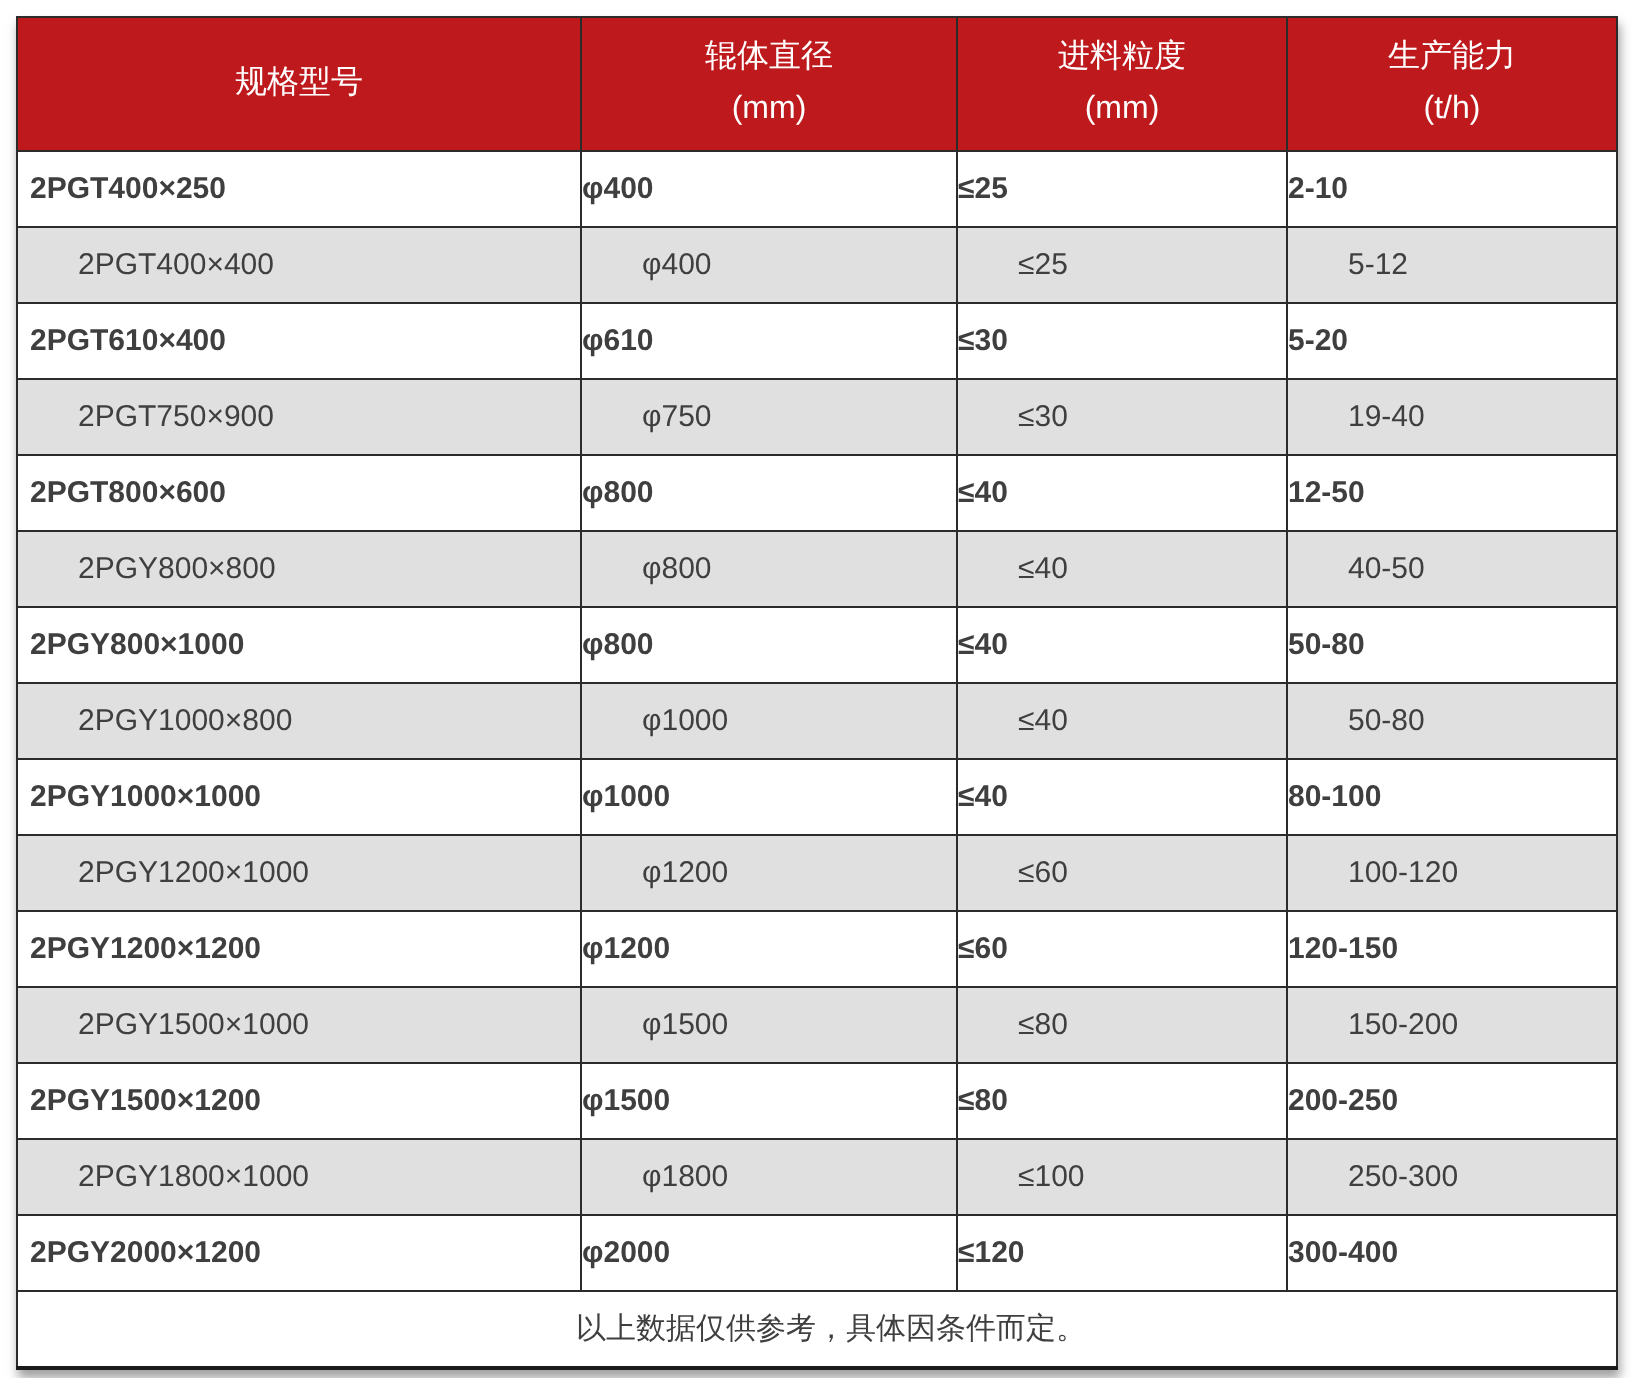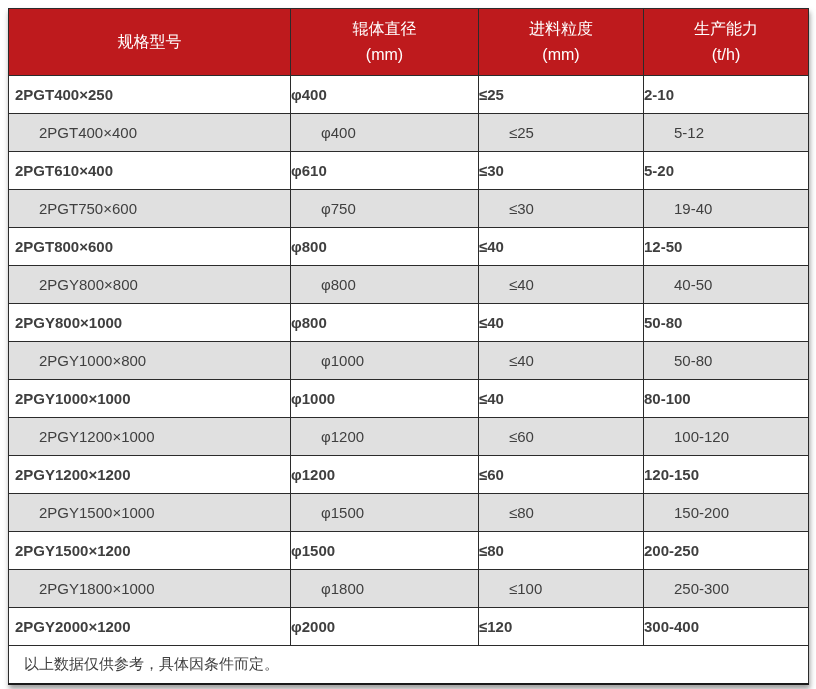--- a/index.html
+++ b/index.html
@@ -55,21 +55,21 @@
   }
   tbody td.center {
     text-align: left;
     padding: 0;
   }
   tbody tr.alt td { background: #e0e0e0; padding-left: 30px; }
   tbody tr.plain td { background: #ffffff; font-weight: bold; }
 
   tfoot td {
     height: 38px;
-    text-align: left;
+    text-align: center;
     vertical-align: middle;
     background: #ffffff;
     border-bottom: 2px solid #1a1a1a;
     padding-left: 15px;
   }
 </style>
 </head>
 <body>
 
 <div class="page">
@@ -113,21 +113,21 @@
           <td class="center">≤25</td>
           <td class="center">5-12</td>
         </tr>
         <tr class="plain">
           <td>2PGT610×400</td>
           <td class="center">φ610</td>
           <td class="center">≤30</td>
           <td class="center">5-20</td>
         </tr>
         <tr class="alt">
-          <td>2PGT750×600</td>
+          <td>2PGT750×900</td>
           <td class="center">φ750</td>
           <td class="center">≤30</td>
           <td class="center">19-40</td>
         </tr>
         <tr class="plain">
           <td>2PGT800×600</td>
           <td class="center">φ800</td>
           <td class="center">≤40</td>
           <td class="center">12-50</td>
         </tr>

